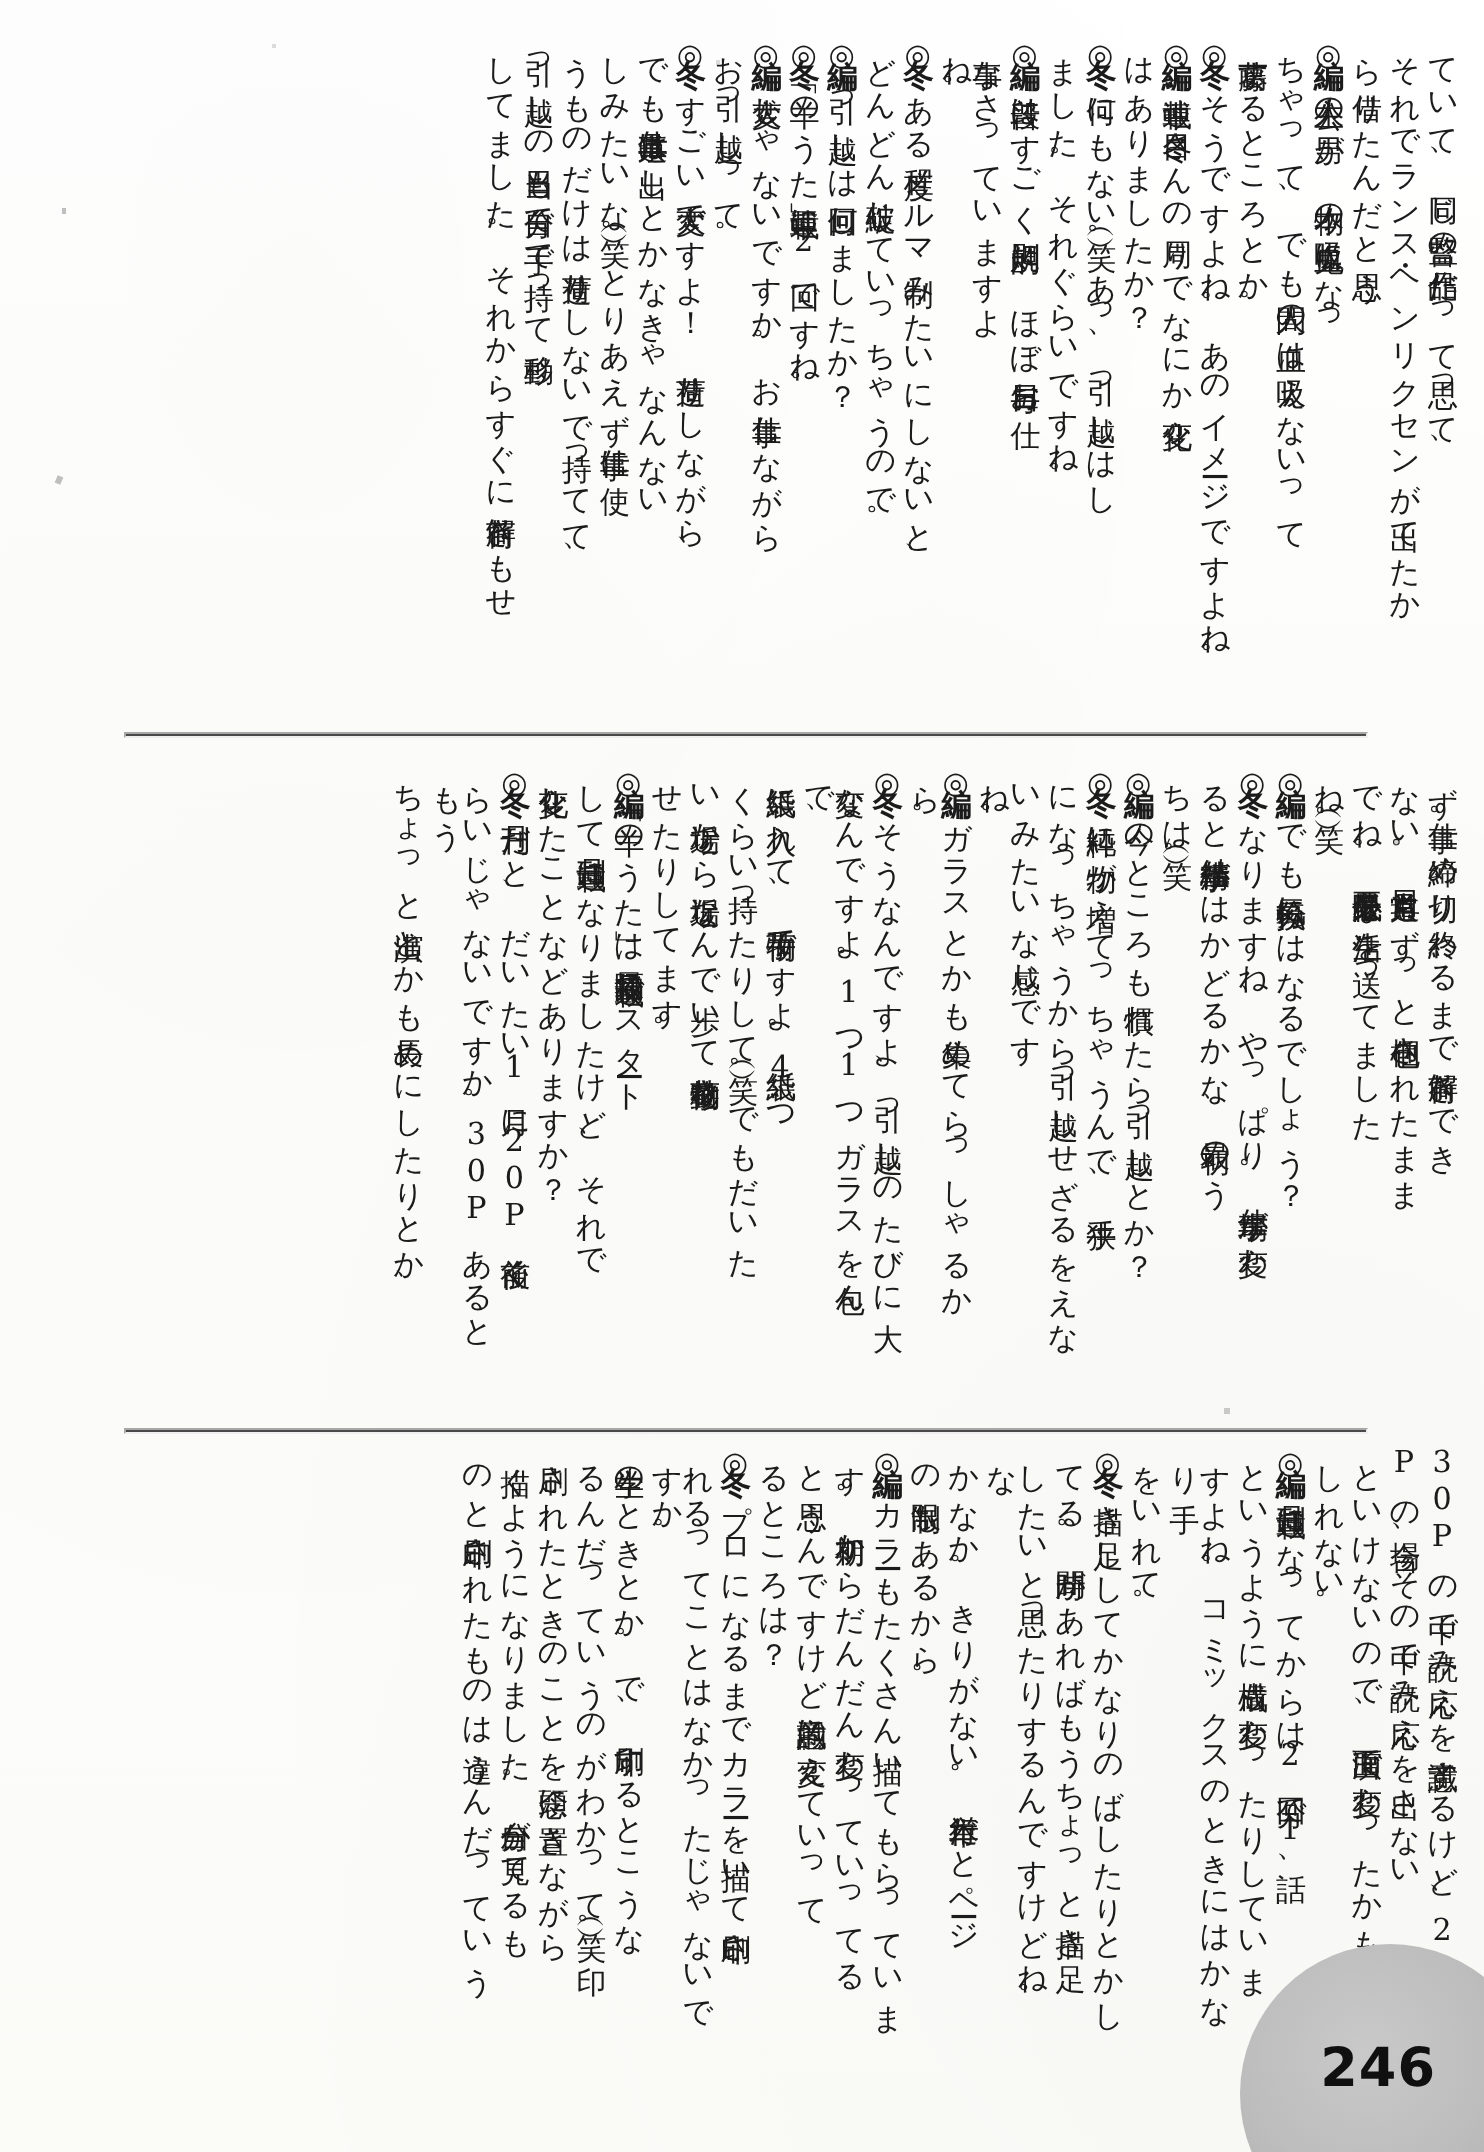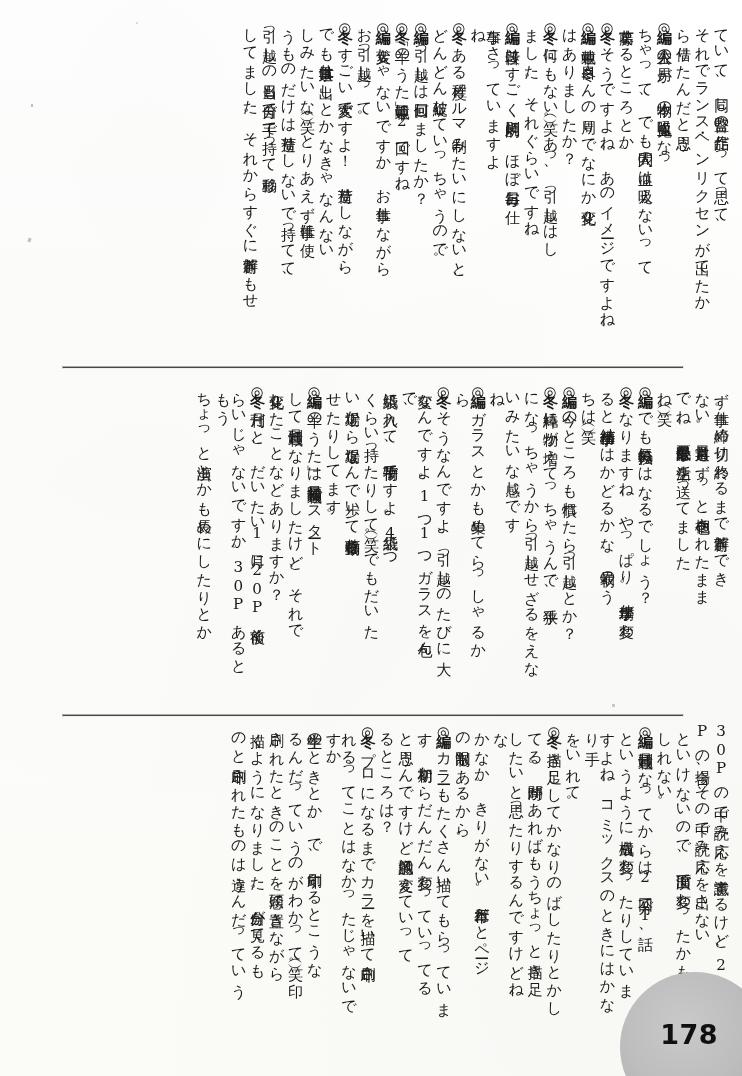--- a/index.html
+++ b/index.html
@@ -201,21 +201,21 @@
       <div class="col speaker-col"><span class="speaker">冬</span><span>◎プロになるまでカラーを描いて印刷さ</span></div>
       <div class="col"><span>れるってことはなかったじゃないですか。</span></div>
       <div class="col"><span>学生のときとか。で、印刷するとこうな</span></div>
       <div class="col"><span>るんだっていうのがわかって（笑）。印</span></div>
       <div class="col"><span>刷されたときのことを念頭に置きながら</span></div>
       <div class="col"><span>描くようになりました。自分が見てるも</span></div>
       <div class="col"><span>のと印刷されたものは違うんだっていう</span></div>
     </div>
 
   <div class="page-number-badge"></div>
-  <div class="page-number">178</div>
+  <div class="page-number">246</div>
 
   <span class="speck speck-a"></span>
   <span class="speck speck-b"></span>
   <span class="speck speck-c"></span>
   <span class="speck speck-d"></span>
   <span class="speck speck-e"></span>
   <span class="speck speck-f"></span>
 
 </div>
 

